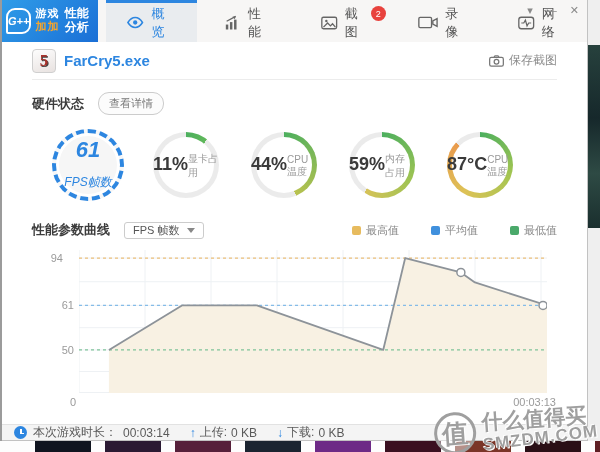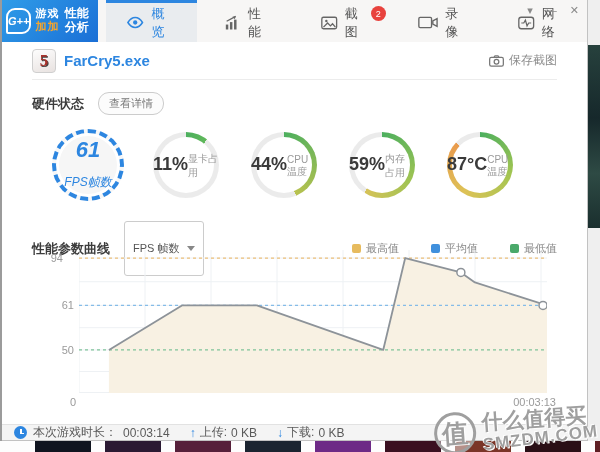--- a/index.html
+++ b/index.html
@@ -60,21 +60,21 @@
   .ring .lab { font-size:10px; color:#9a9a9a; margin-top:2px;}
   .gauge-fps .ringfps { position:relative; width:72px; height:72px; border-radius:50%; border:4px dashed #2d86e0;
         background:#f6f6f6; display:flex; flex-direction:column; align-items:center; justify-content:center;
         box-shadow:inset 0 0 0 3px #fff; }
   .gauge-fps .val { font-size:22px; font-weight:bold; font-style:italic; color:#2d86e0; line-height:1;}
   .gauge-fps .lab { font-size:12px; font-style:italic; color:#2d86e0; margin-top:13px;}
 
   
   .curve-row { margin:20px 30px 0; display:flex; align-items:center; }
   .dropdown { margin-left:14px; display:flex; align-items:center; gap:8px; font-size:11px; color:#555;
-      border:1px solid #ccc; border-radius:3px; padding:19px 8px; background:#fff; cursor:pointer;}
+      border:1px solid #ccc; border-radius:3px; padding:0 8px; background:#fff; cursor:pointer;}
   .caret { width:0; height:0; border-left:4px solid transparent; border-right:4px solid transparent; border-top:5px solid #888; }
   .legend { margin-left:auto; display:flex; gap:32px; align-items:center; }
   .legend .item { display:flex; align-items:center; gap:5px; font-size:11px; color:#888; }
   .legend .sw { width:9px; height:9px; border-radius:2px; display:inline-block; }
 
   
   .chart-wrap { position:absolute; left:0; top:243px; width:586px; height:165px; }
   .chart-area { position:absolute; left:77px; top:7px; width:468px; height:143px; }
   .ytick { position:absolute; width:26px; text-align:right; font-size:11px; color:#9a9a9a; transform:translateY(-6px);}
   .xlab { position:absolute; font-size:11px; color:#9a9a9a; top:153px; }

